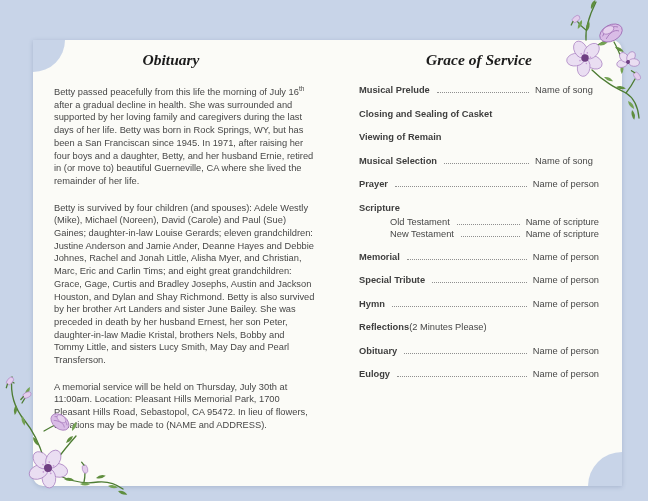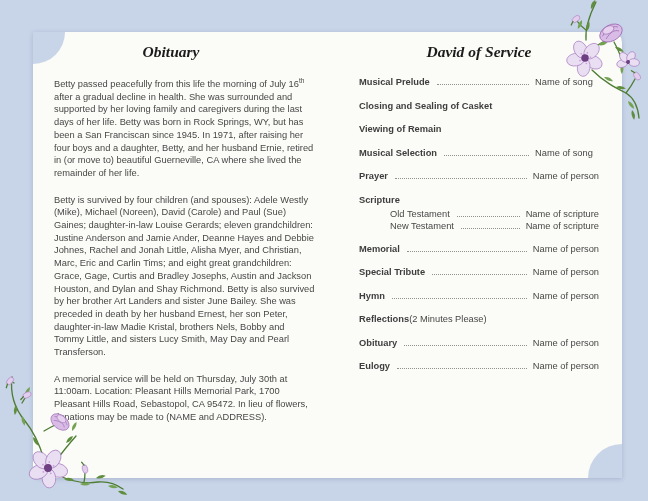--- a/index.html
+++ b/index.html
@@ -19,21 +19,21 @@
     --bud_fill: #e3cdec;
   }
   html, body { margin: 0; padding: 0; }
   body {
     width: 648px; height: 501px; position: relative; overflow: hidden;
     background: var(--background);
     font-family: "Liberation Sans", sans-serif;
     -webkit-font-smoothing: antialiased;
   }
   .card {
-    position: absolute; left: 33px; top: 32px; width: 589px; height: 446px;
+    position: absolute; left: 33px; top: 40px; width: 589px; height: 446px;
     background: var(--card);
     border-radius: 0 10px 0 10px;
     box-shadow: 0 1px 4px rgba(70, 90, 130, 0.25);
     z-index: 1;
   }
   .scoop { position: absolute; background: var(--background); }
   .scoop-tl { top: 0; left: 0; width: 32px; height: 32px; border-bottom-right-radius: 100%; }
   .scoop-br { bottom: 0; right: 0; width: 34px; height: 34px; border-top-left-radius: 100%; }
 
   .col { position: absolute; top: 10px; }
@@ -99,21 +99,21 @@
   <div class="col col-left">
     <h1 class="pg-title">Obituary</h1>
     <div class="obit-text">
       <p><span>Betty passed peacefully from this life the morning of July 16</span><sup>th</sup><span> after a gradual decline in health.  She was surrounded and supported by her loving family and caregivers during the last days of her life.  Betty was born in Rock Springs, WY, but has been a San Franciscan since 1945.  In 1971, after raising her four boys and a daughter, Betty, and her husband Ernie, retired in (or move to) beautiful Guerneville, CA where she lived the remainder of her life.</span></p>
       <p>Betty is survived by four children (and spouses): Adele Westly (Mike), Michael (Noreen), David (Carole) and Paul (Sue) Gaines;  daughter-in-law Louise Gerards;  eleven grandchildren: Justine Anderson and Jamie Ander, Deanne Hayes and Debbie Johnes, Rachel and Jonah Little, Alisha Myer, and Christian, Marc, Eric and Carlin Tims;  and eight great grandchildren: Grace, Gage, Curtis and Bradley Josephs, Austin and Jackson Houston, and Dylan and Shay Richmond.  Betty is also survived by her brother Art Landers and sister June Bailey.  She was preceded in death by her husband Ernest, her son Peter, daughter-in-law Madie Kristal, brothers Nels, Bobby and Tommy Little, and sisters Lucy Smith, May Day and Pearl Transferson.</p>
       <p>A memorial service will be held on Thursday, July 30th at 11:00am.  Location:  Pleasant Hills Memorial Park, 1700 Pleasant Hills Road, Sebastopol, CA 95472.  In lieu of flowers, donations may be made to (NAME and ADDRESS).</p>
     </div>
   </div>
 
   <div class="col col-right">
-    <h1 class="pg-title">David of Service</h1>
+    <h1 class="pg-title">Grace of Service</h1>
     <div class="svc">
 
       <div class="svc-row">
         <span class="lbl">Musical Prelude</span>
         <span class="leader"></span>
         <span class="val">Name of song</span>
       </div>
 
 
       <div class="svc-row">

